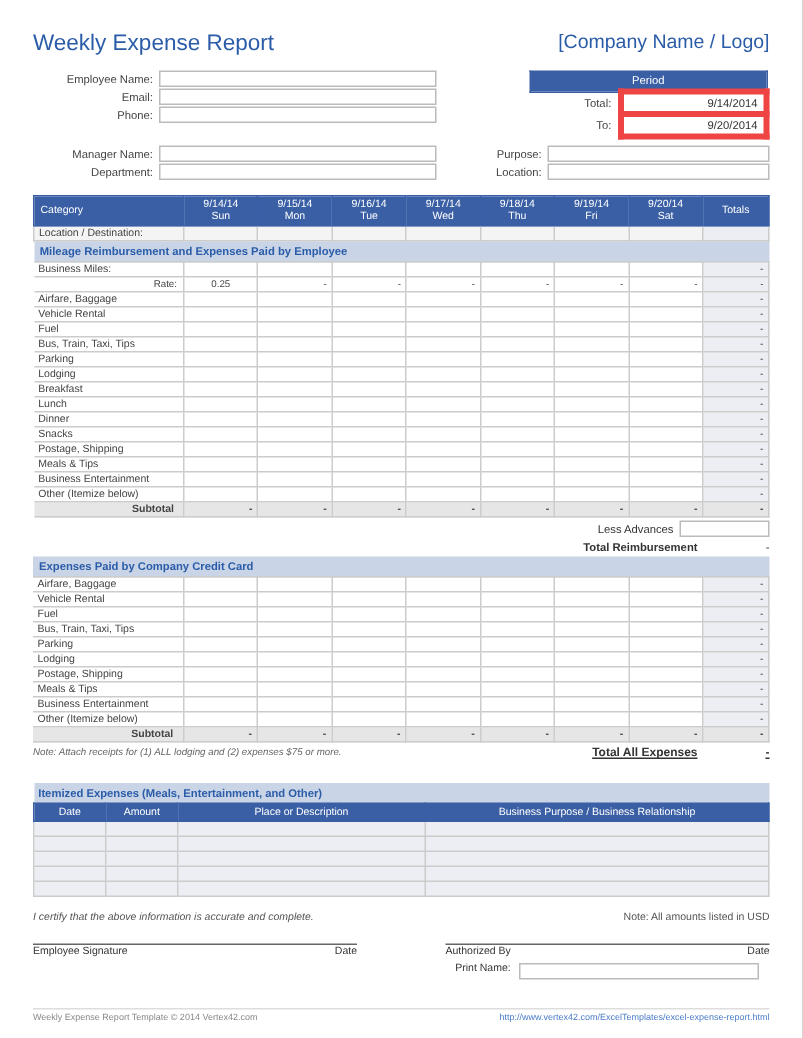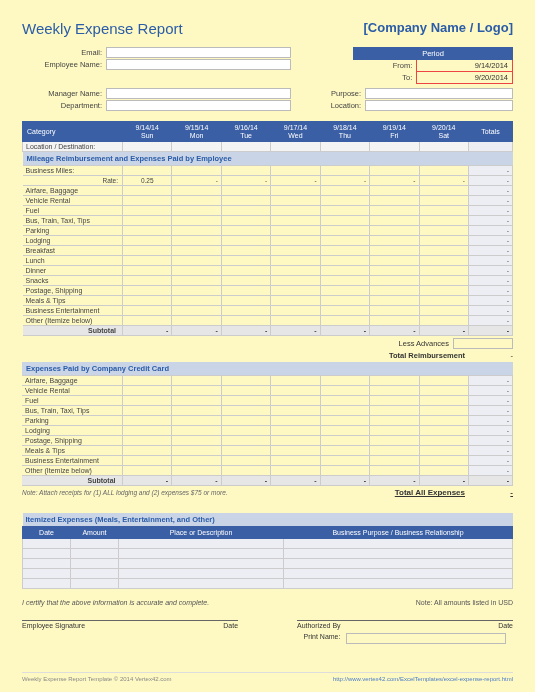--- a/index.html
+++ b/index.html
@@ -6,40 +6,40 @@
   body {
     margin: 0;
     background: #888;
     font-family: Arial, sans-serif;
     font-size: 8px;
     color: #333;
   }
   .page {
     width: 535px;
     height: 692px;
-    background: #fef9c3;
+    background: #ffffff;
     margin: 0 auto;
     padding: 20px 22px 14px 22px;
     position: relative;
   }
   .header-row {
     display: flex;
     justify-content: space-between;
     align-items: flex-start;
     margin-bottom: 10px;
   }
   .title {
     color: #2a5ca8;
     font-size: 15px;
     font-weight: normal;
   }
   .company-logo {
     color: #2a5ca8;
     font-size: 13px;
-    font-weight: bold;
+    font-weight: normal;
   }
   .info-grid {
     display: flex;
     justify-content: space-between;
     gap: 20px;
     margin-bottom: 4px;
   }
   .info-left, .info-right {
     display: flex;
     flex-direction: column;
@@ -73,21 +73,21 @@
     color: #fff;
     font-size: 7.5px;
     font-weight: normal;
     text-align: center;
     padding: 1px 4px;
     border: 1px solid #3a5fa5;
   }
   .period-table td {
     font-size: 7.5px;
     padding: 1px 4px;
-    border: 1px solid #ef4444;
+    border: 4px solid #ef4444;
   }
   .period-table td.lbl {
     text-align: right;
     color: #444;
     border: none;
   }
   .period-table td.val {
     text-align: right;
   }
   .sp { height: 6px; }
@@ -278,36 +278,40 @@
 <div class="page">
 
   <div class="header-row">
     <div class="title">Weekly Expense Report</div>
     <div class="company-logo">[Company Name / Logo]</div>
   </div>
 
   <div class="info-grid">
     <div class="info-left">
       <div class="field">
+          <label>Employee Name:</label>
+          <div class="box"></div>
+        </div>
+      <div class="field">
           <label>Email:</label>
           <div class="box"></div>
         </div>
       <div class="field">
-          <label>Employee Name:</label>
+          <label>Phone:</label>
           <div class="box"></div>
         </div>
     </div>
     <div class="info-right">
       <table class="period-table">
         <tbody>
             <tr>
               <th colspan="2">Period</th>
             </tr>
         <tr>
-              <td class="lbl">From:</td>
+              <td class="lbl">Total:</td>
               <td class="val">9/14/2014</td>
             </tr>
         <tr>
               <td class="lbl">To:</td>
               <td class="val">9/20/2014</td>
             </tr>
       </tbody>
         </table>
     </div>
   </div>

